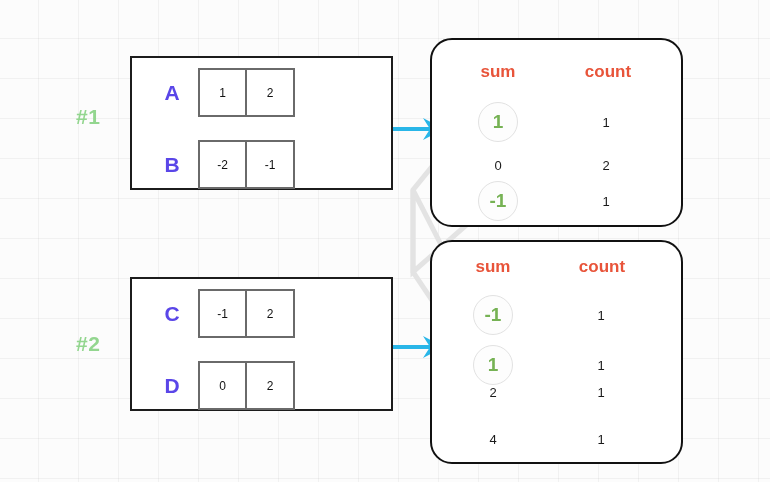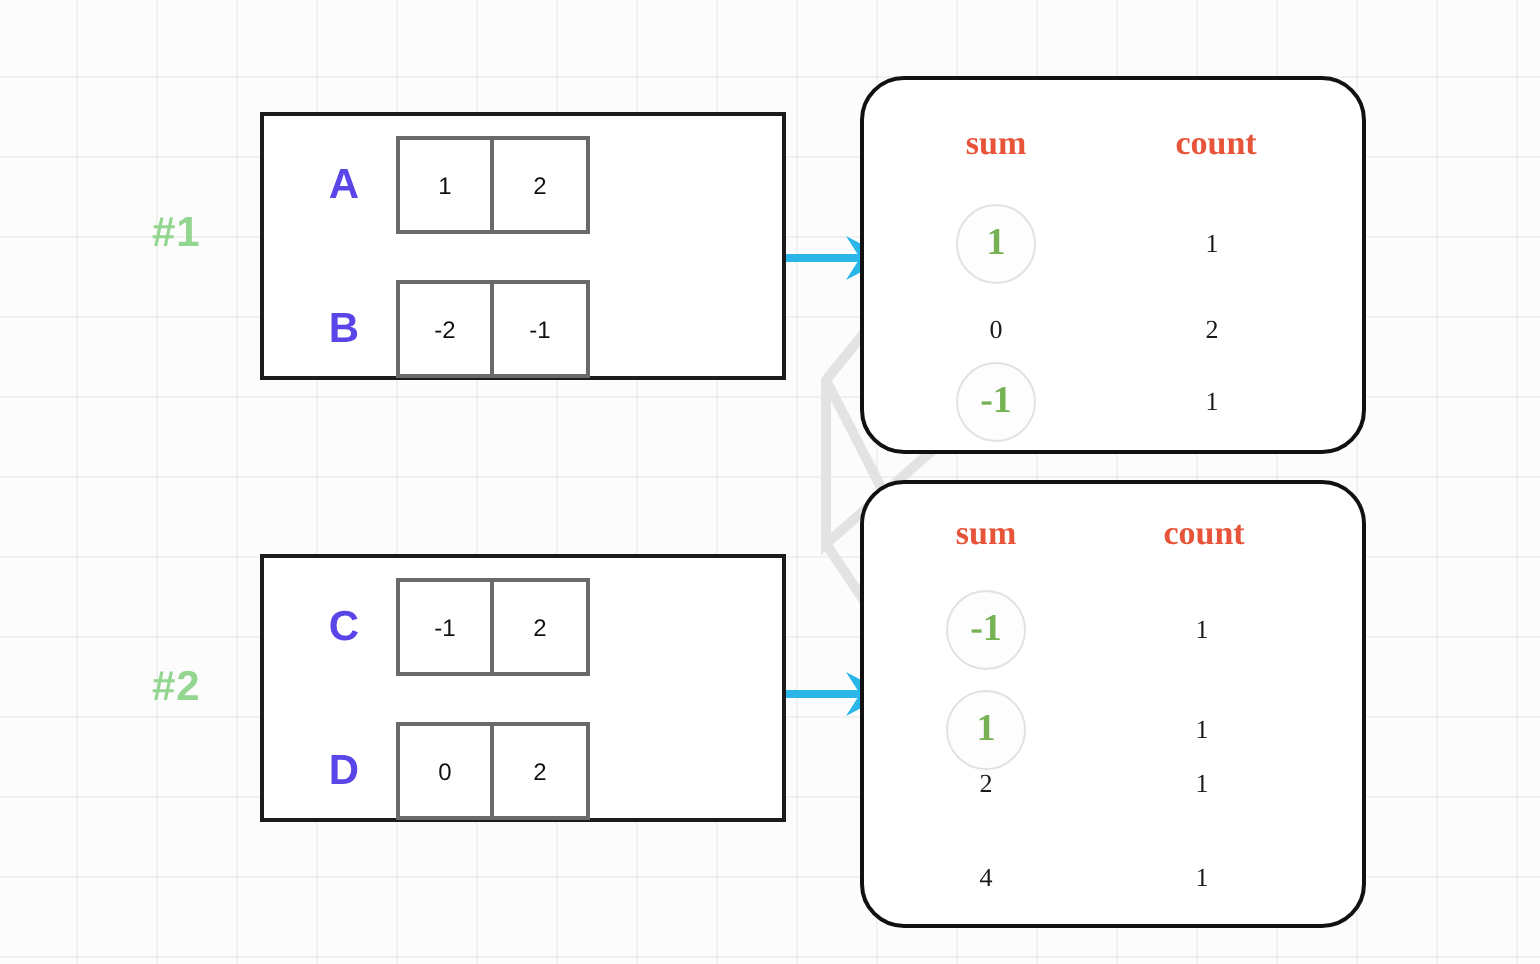--- a/index.html
+++ b/index.html
@@ -82,21 +82,20 @@
   }
 
   
   .table-card {
     position: absolute;
     box-sizing: border-box;
     border: 2px solid #111111;
     border-radius: 22px;
     background: #ffffff;
     z-index: 3;
-    font-family: Liberation Serif, serif;
   }
   .col-head {
     position: absolute;
     transform: translateX(-50%);
     color: #e8543a;
     font-size: 17px;
     font-weight: 700;
     white-space: nowrap;
   }
   .val {

